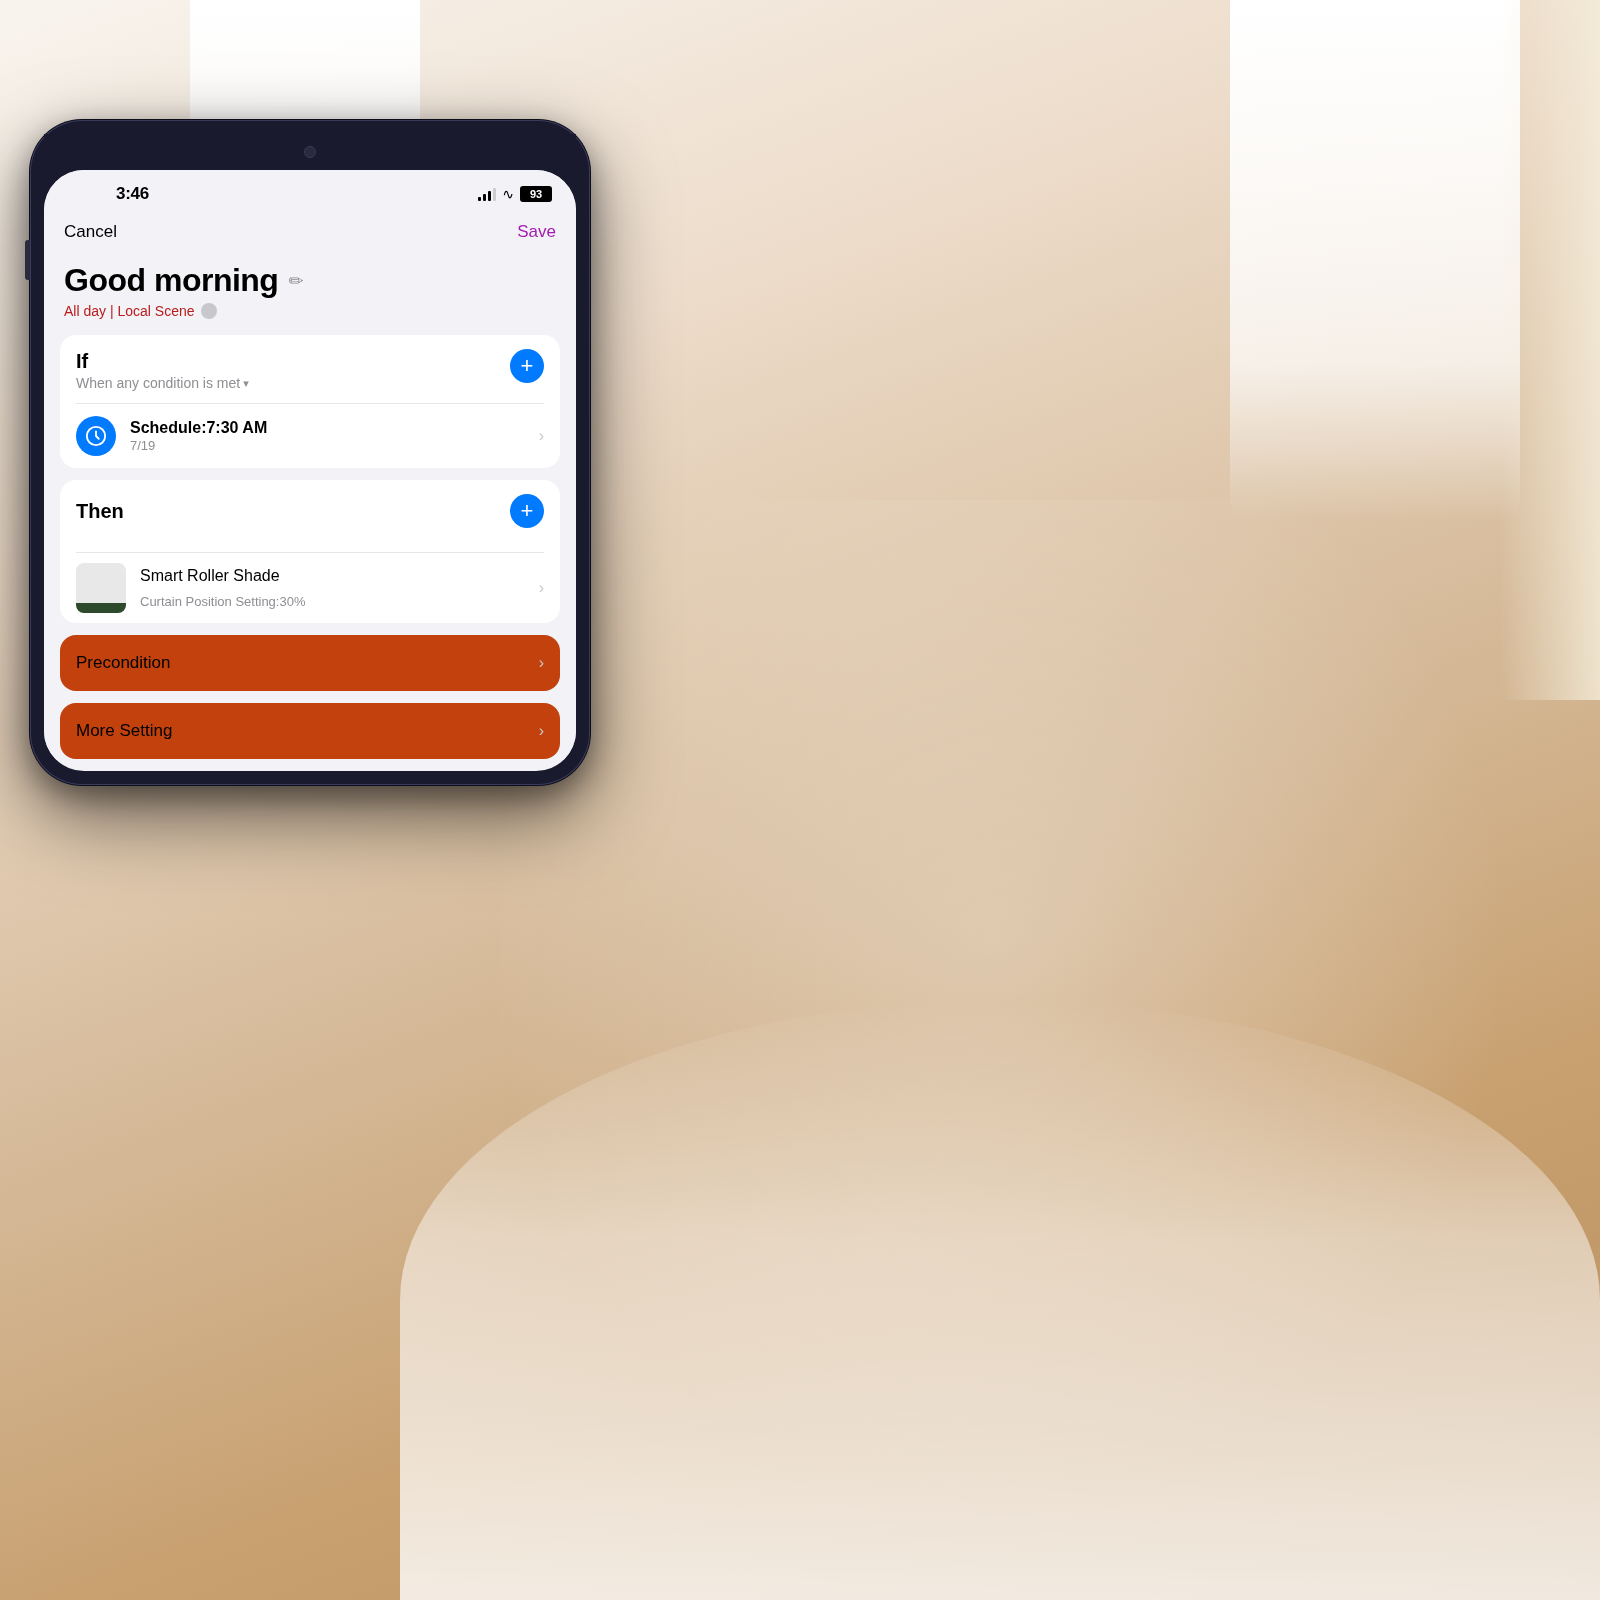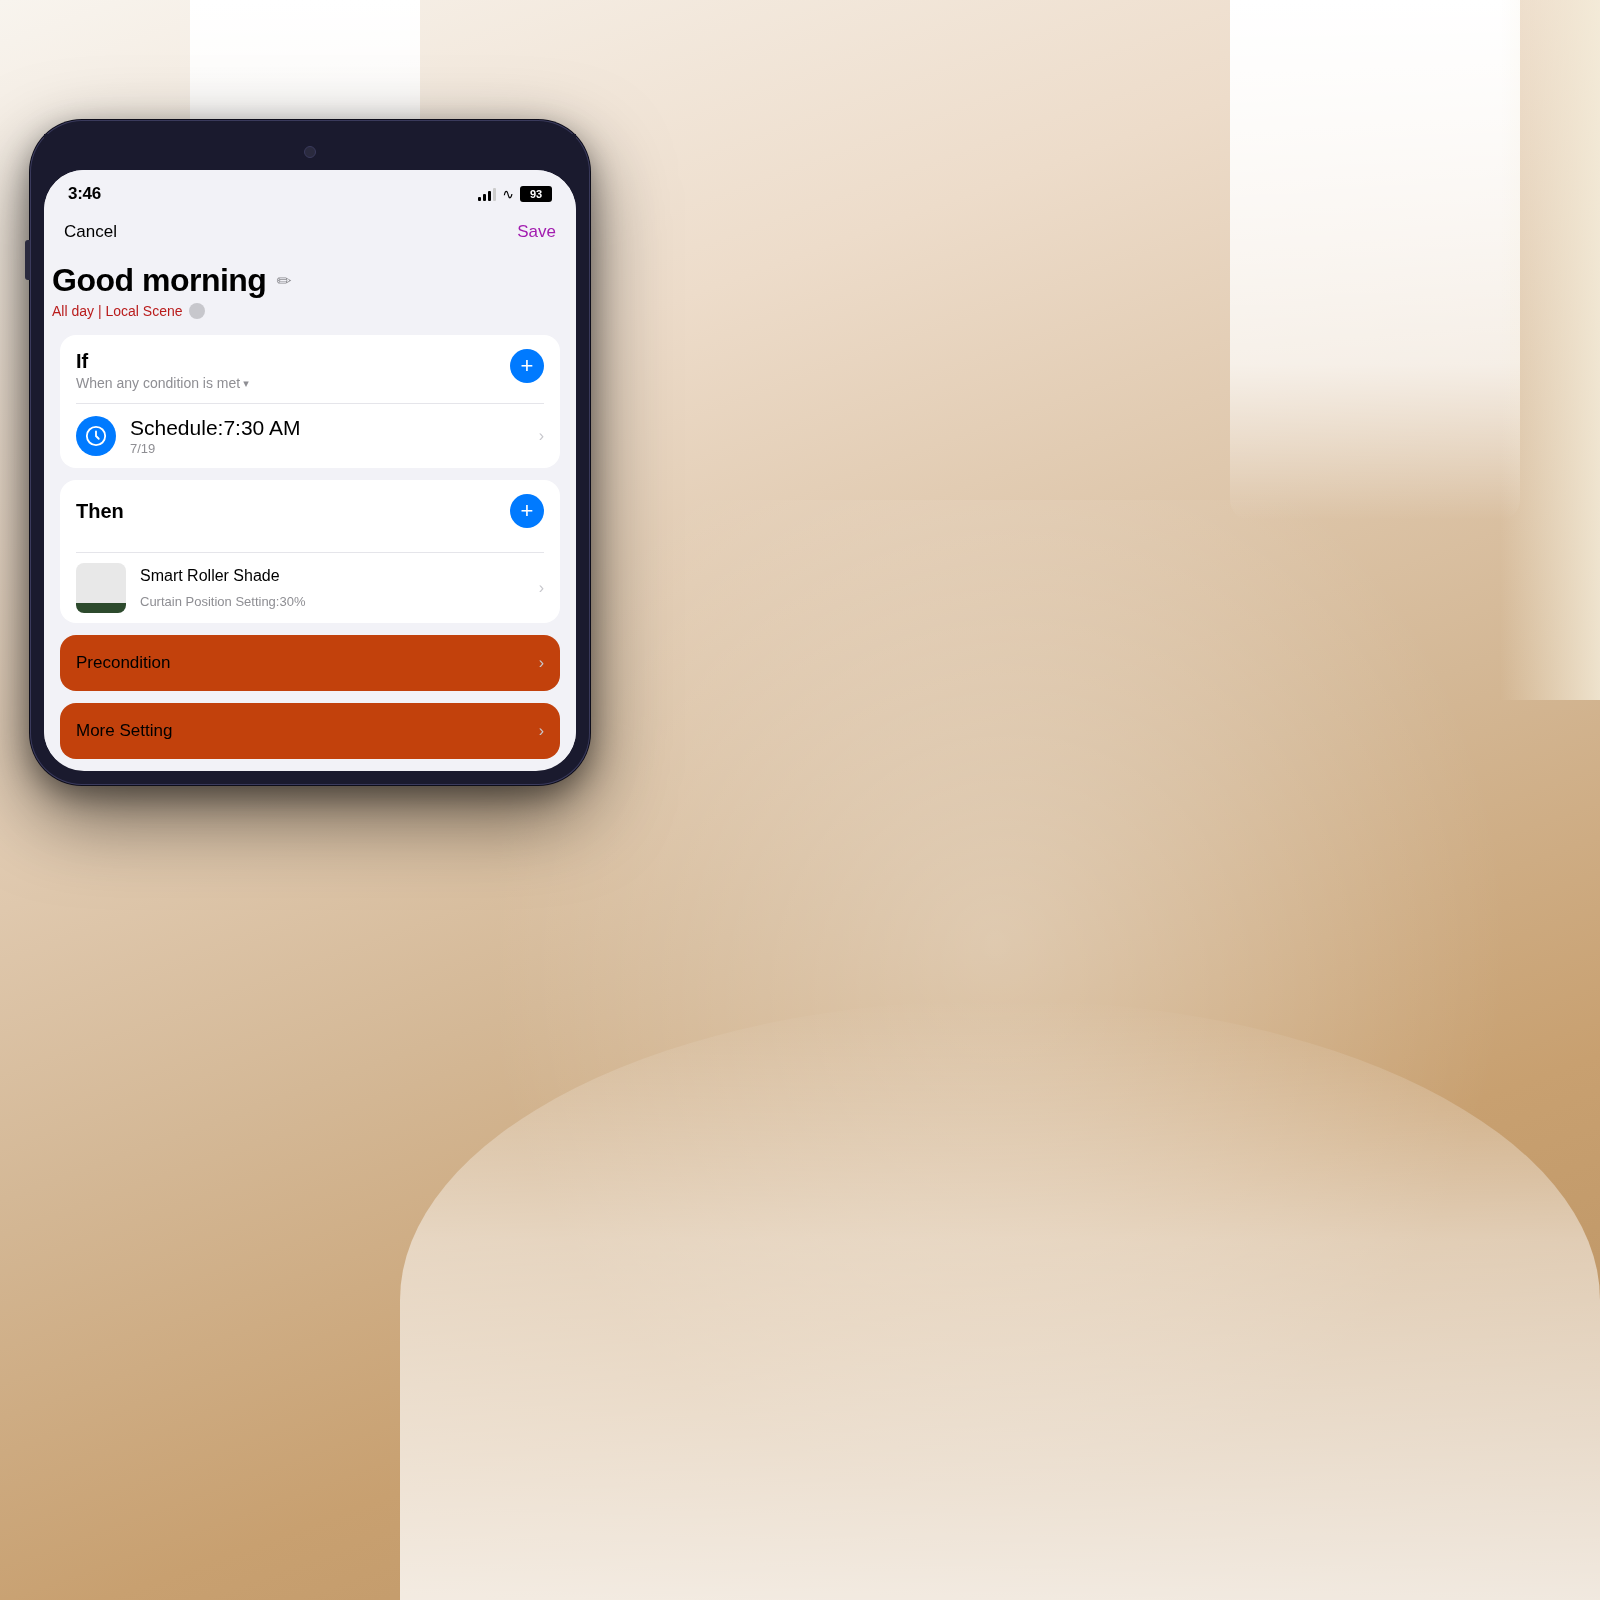--- a/index.html
+++ b/index.html
@@ -85,20 +85,21 @@
       justify-content: space-between;
       align-items: center;
       padding: 8px 24px 4px;
       height: 44px;
     }
     .status-time {
       font-size: 17px;
       font-weight: 600;
       color: #000;
       letter-spacing: -0.3px;
+      margin-left: 48px;
     }
     .status-icons {
       display: flex;
       align-items: center;
       gap: 6px;
     }
     .signal-bars {
       display: flex;
       align-items: flex-end;
       gap: 2px;
@@ -146,21 +147,21 @@
       font-weight: 400;
     }
     .nav-save {
       font-size: 17px;
       color: #a21caf;
       font-weight: 400;
     }
 
     
     .title-section {
-      padding: 8px 8px 16px;
+      padding: 8px 20px 16px;
       background: #f2f2f7;
     }
     .scene-title-row {
       display: flex;
       align-items: center;
       gap: 10px;
       margin-bottom: 4px;
     }
     .scene-title {
       font-size: 32px;
@@ -259,22 +260,22 @@
       flex-shrink: 0;
     }
     .clock-svg {
       width: 22px;
       height: 22px;
     }
     .schedule-info {
       flex: 1;
     }
     .schedule-title {
-      font-size: 21px;
-      font-weight: 400;
+      font-size: 16px;
+      font-weight: 700;
       color: #000;
     }
     .schedule-date {
       font-size: 13px;
       color: #8e8e93;
       margin-top: 1px;
     }
     .row-chevron {
       color: #c7c7cc;
       font-size: 16px;

